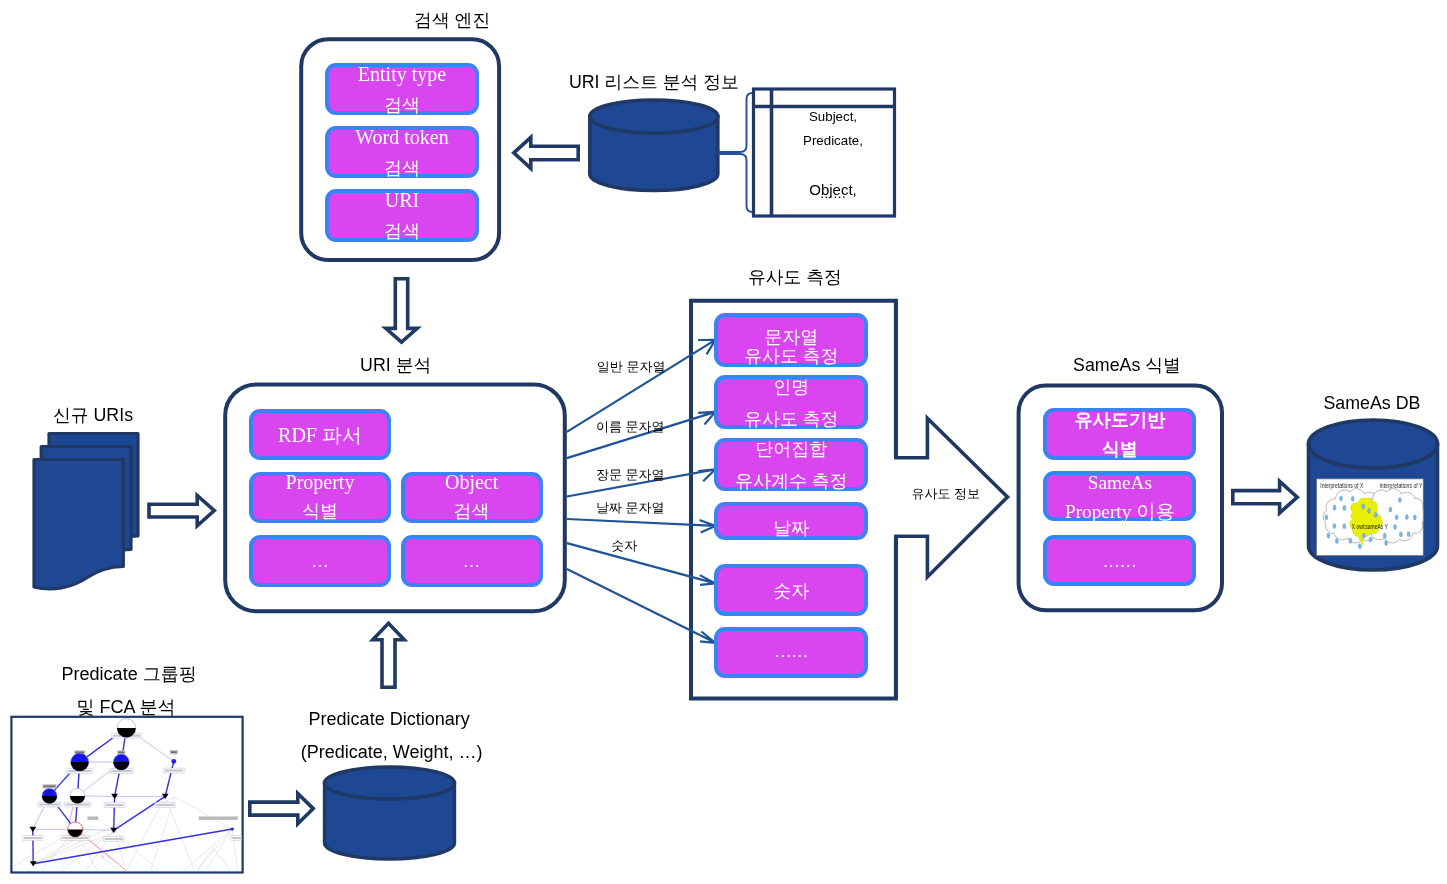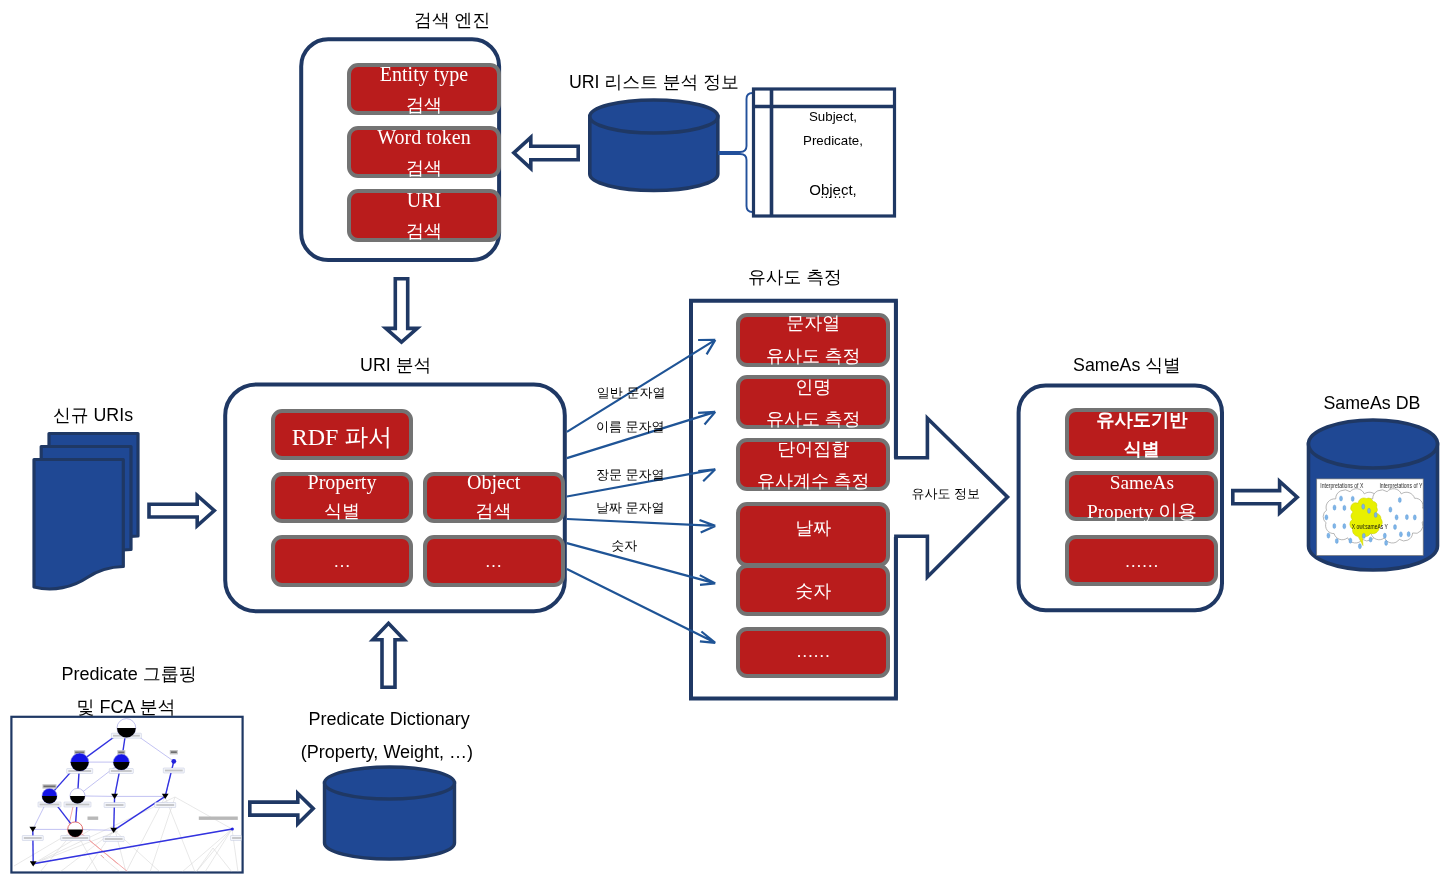--- a/index.html
+++ b/index.html
@@ -5,21 +5,21 @@
   html,body{margin:0;padding:0;background:#ffffff;}
   body{width:1447px;height:884px;position:relative;overflow:hidden;
        font-family:"Liberation Sans",sans-serif;-webkit-font-smoothing:antialiased;}
   #stage{position:absolute;left:0;top:0;width:1447px;height:884px;}
   svg.layer{position:absolute;left:0;top:0;width:1447px;height:884px;overflow:visible;}
   .lbl{position:absolute;color:#000;white-space:nowrap;line-height:1;
        font-family:"Liberation Sans",sans-serif;}
   .lbl.doc{text-align:center;padding-left:9px;}
   .chip{position:absolute;box-sizing:border-box;color:#fff;
         font-family:"Liberation Serif",serif;
-        background:#b91c1c;border:4px solid #737373;border-radius:11px;margin-left:22px;}
+        background:#d946ef;border:4px solid #3b82f6;border-radius:11px;}
   .chip .l1,.chip .l2{position:absolute;left:-4px;right:-4px;text-align:center;
         white-space:nowrap;line-height:1;margin-top:-4px;}
 </style>
 </head>
 <body>
 
 <div id="stage">
 
 <svg class="layer" viewBox="0 0 1447 884">
   <defs>
@@ -262,49 +262,49 @@
 </div>
 <div class="chip" style="left:325px;top:126.1px;width:154px;height:52.4px;">
   <span class="l1" style="top:0.5px;font-size:20px">Word token</span>
   <span class="l2" style="top:32.8px;font-size:18px">검색</span>
 </div>
 <div class="chip" style="left:325px;top:188.8px;width:154px;height:52.9px;">
   <span class="l1" style="top:1.0px;font-size:20px">URI</span>
   <span class="l2" style="top:33.1px;font-size:18px">검색</span>
 </div>
 <div class="chip" style="left:249px;top:409px;width:142px;height:51px;">
-  <span class="l1" style="top:15.8px;font-size:24px">RDF 파서</span>
+  <span class="l1" style="top:15.8px;font-size:20px">RDF 파서</span>
 </div>
 <div class="chip" style="left:249px;top:472px;width:142px;height:51.4px;">
   <span class="l1" style="top:0.3px;font-size:20px">Property</span>
   <span class="l2" style="top:30.1px;font-size:18px">식별</span>
 </div>
 <div class="chip" style="left:400.6px;top:472px;width:142px;height:51.4px;">
   <span class="l1" style="top:0.3px;font-size:20px">Object</span>
   <span class="l2" style="top:29.6px;font-size:18px">검색</span>
 </div>
 <div class="chip" style="left:249px;top:535px;width:142px;height:51.6px;">
   <span class="l1" style="top:17.9px;font-size:17px">…</span>
 </div>
 <div class="chip" style="left:400.6px;top:535px;width:142px;height:51.6px;">
   <span class="l1" style="top:17.9px;font-size:17px">…</span>
 </div>
 <div class="chip" style="left:714.2px;top:312.5px;width:154.2px;height:54.2px;">
-  <span class="l1" style="top:1px;font-size:18px">문자열</span>
+  <span class="l1" style="top:15px;font-size:18px">문자열</span>
   <span class="l2" style="top:34.2px;font-size:18px">유사도 측정</span>
 </div>
 <div class="chip" style="left:714.2px;top:375.4px;width:154.2px;height:54px;">
   <span class="l1" style="top:2.5px;font-size:18px">인명</span>
   <span class="l2" style="top:34.8px;font-size:18px">유사도 측정</span>
 </div>
 <div class="chip" style="left:714.2px;top:437.6px;width:154.2px;height:53.5px;">
   <span class="l1" style="top:2.5px;font-size:18px">단어집합</span>
   <span class="l2" style="top:34.0px;font-size:18px">유사계수 측정</span>
 </div>
-<div class="chip" style="left:714.2px;top:501.8px;width:154.2px;height:65px;">
+<div class="chip" style="left:714.2px;top:501.8px;width:154.2px;height:38px;">
   <span class="l1" style="top:17.3px;font-size:18px">날짜</span>
 </div>
 <div class="chip" style="left:714.2px;top:564.4px;width:154.2px;height:51.3px;">
   <span class="l1" style="top:17.2px;font-size:18px">숫자</span>
 </div>
 <div class="chip" style="left:714.2px;top:627px;width:154.2px;height:51px;">
   <span class="l1" style="top:16.1px;font-size:17px">……</span>
 </div>
 <div class="chip" style="left:1043.4px;top:408.4px;width:152.9px;height:51.6px;font-weight:bold;">
   <span class="l1" style="top:2.5px;font-size:18.3px">유사도기반</span>
@@ -319,28 +319,28 @@
 </div>
 
 <div class="lbl" style="left:370.1px;top:11.6px;font-size:17.8px;margin-left:44px;">검색 엔진</div>
 <div class="lbl" style="left:568.9px;top:74.0px;font-size:17.8px;">URI 리스트 분석 정보</div>
 <div class="lbl" style="left:360.1px;top:356.9px;font-size:17.8px;text-align:right;">URI 분석</div>
 <div class="lbl" style="left:53.0px;top:407.0px;font-size:17.8px;">신규 URIs</div>
 <div class="lbl" style="left:747.9px;top:268.6px;font-size:17.8px;">유사도 측정</div>
 <div class="lbl" style="left:1073.1px;top:356.6px;font-size:17.8px;">SameAs 식별</div>
 <div class="lbl" style="left:1323.5px;top:395.2px;font-size:17.8px;">SameAs DB</div>
 <div class="lbl" style="left:911.4px;top:487.0px;font-size:13px;">유사도 정보</div>
-<div class="lbl" style="left:596.8px;top:360.4px;font-size:13px;margin-top:26px;">일반 문자열</div>
+<div class="lbl" style="left:596.8px;top:360.4px;font-size:13px;">일반 문자열</div>
 <div class="lbl" style="left:595.9px;top:419.7px;font-size:13px;">이름 문자열</div>
 <div class="lbl" style="left:595.9px;top:468.4px;font-size:13px;">장문 문자열</div>
 <div class="lbl" style="left:595.9px;top:501.4px;font-size:13px;">날짜 문자열</div>
 <div class="lbl" style="left:611.3px;top:539.3px;font-size:13px;">숫자</div>
 <div class="lbl" style="left:61.6px;top:664.9px;font-size:18px;">Predicate 그룹핑</div>
 <div class="lbl" style="left:76.6px;top:698.3px;font-size:18px;">및 FCA 분석</div>
 <div class="lbl" style="left:308.6px;top:710.1px;font-size:18px;">Predicate Dictionary</div>
-<div class="lbl" style="left:300.7px;top:742.9px;font-size:18px;">(Property, Weight, …)</div>
+<div class="lbl" style="left:300.7px;top:742.9px;font-size:18px;">(Predicate, Weight, …)</div>
 
 <div class="lbl doc" style="left:753.5px;width:141px;top:110.2px;font-size:13.3px;">Subject,</div>
 <div class="lbl doc" style="left:753.5px;width:141px;top:134.4px;font-size:13.3px;">Predicate,</div>
 <div class="lbl doc" style="left:753.5px;width:141px;top:143px;font-size:15px;margin-top:39px;">Object,</div>
 <div class="lbl doc" style="left:753.5px;width:141px;top:186.5px;font-size:13.3px;">……</div>
 
 </div>
 
 </body></html>

